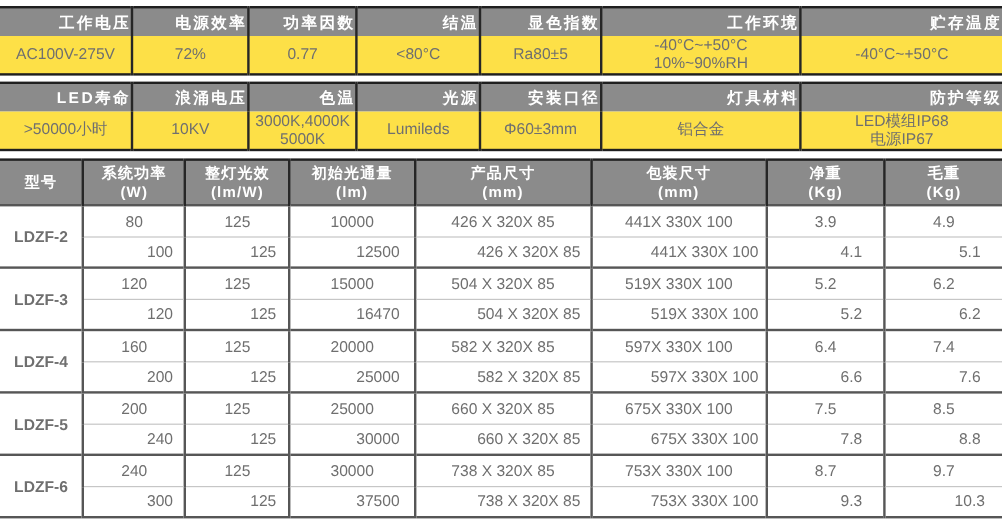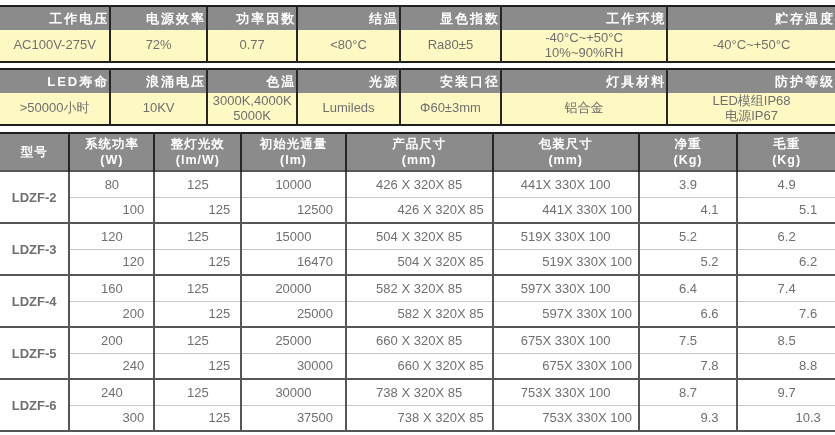--- a/index.html
+++ b/index.html
@@ -17,21 +17,21 @@
   .band th {
     background:#8b8b8b; color:#ffffff;
     font-size:13px; font-weight:600; letter-spacing:2px;
     height:24px; text-align:right;
     border-left:2px solid #262626;
   }
   .band th:first-child { border-left:none; }
   .band td {
     color:#6f6f6f; font-size:13px; text-align:center;
     height:27px; line-height:1.12; white-space:pre-line;
-    border-left:2px solid #262626; background:#fef9c3;
+    border-left:2px solid #262626; background:#fde047;
     padding:1px 2px;
   }
   .band td:first-child { border-left:none; }
 
   
   .main { border-top:2px solid #1f1f1f; border-bottom:2px solid #565656; margin-top:6px; }
   .main th {
     background:#8b8b8b; color:#ffffff;
     font-size:12.5px; font-weight:600; letter-spacing:1px;
     height:38px; text-align:center; line-height:1.3;

